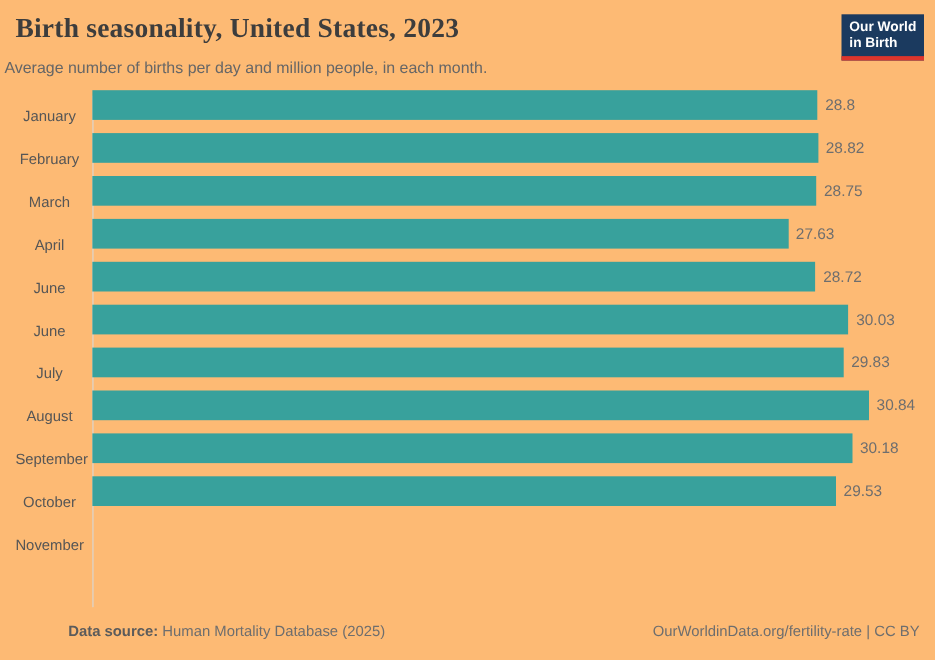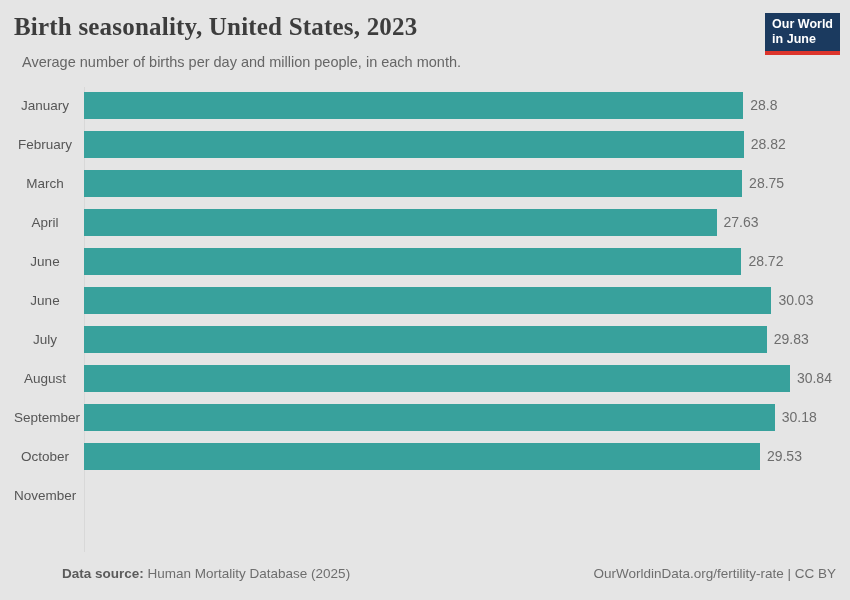--- a/index.html
+++ b/index.html
@@ -1,31 +1,31 @@
 <!DOCTYPE html>
 <html><head>
 <meta charset="utf-8">
 <style>
   * { margin:0; padding:0; box-sizing:border-box; }
   html,body { background:#fff; }
   .page {
     position:relative;
     width:850px; height:600px;
-    background:#e5e5e5;
+    background:#fdba74;
     font-family:"Liberation Sans", sans-serif;
     overflow:hidden;
   }
   .title {
     position:absolute; left:14px; top:13px;
     font-family:"Liberation Serif", serif;
     font-size:25px; font-weight:bold;
     color:#3d3d3d; letter-spacing:0.2px;
   }
   .subtitle {
-    position:absolute; left:22px; top:54px;
+    position:absolute; left:4px; top:54px;
     font-size:14.5px; color:#666666;
   }
   .logo {
     position:absolute; top:13px; right:10px;
     background:#1b3a5f;
     border-bottom:4px solid #dd352c;
     color:#ffffff;
     font-size:12.5px; font-weight:bold;
     text-align:left; line-height:1.22;
     padding:4px 7px 3px 7px;
@@ -41,21 +41,21 @@
   }
   .row { display:flex; height:39px; align-items:flex-start; }
   .cat {
     width:70px; padding-right:8px;
     text-align:center;
     font-size:13.5px; color:#565656;
     line-height:27px;
     white-space:nowrap;
     flex:0 0 auto;
   }
-  .track { flex:1; position:relative; height:17px; display:flex; align-items:flex-start; }
+  .track { flex:1; position:relative; height:17px; display:flex; align-items:flex-end; }
   .bar { height:27px; flex:0 0 auto; }
   .val {
     margin-left:7px;
     font-size:14px; color:#6e6e6e;
     line-height:27px; white-space:nowrap;
   }
   .footer {
     position:absolute; left:14px; right:14px; top:566px;
     display:flex; justify-content:space-between;
     font-size:13.5px; color:#6e6e6e;padding-left:48px;
@@ -66,21 +66,21 @@
 </head>
 <body>
 
 <div class="page">
 
   <h1 class="title">Birth seasonality, United States, 2023</h1>
   <p class="subtitle">Average number of births per day and million people, in each month.</p>
 
   <div class="logo">
     <div>Our World</div>
-    <div>in June</div>
+    <div>in Birth</div>
   </div>
 
   <div class="chart" id="chart">
     <div class="axis-line"></div>
 
   <div class="row">
         <div class="cat">January</div>
         <div class="track">
           <div class="bar" style="width: 659.2px; background: rgb(56, 161, 156);"></div>
           <div class="val">28.8</div>

